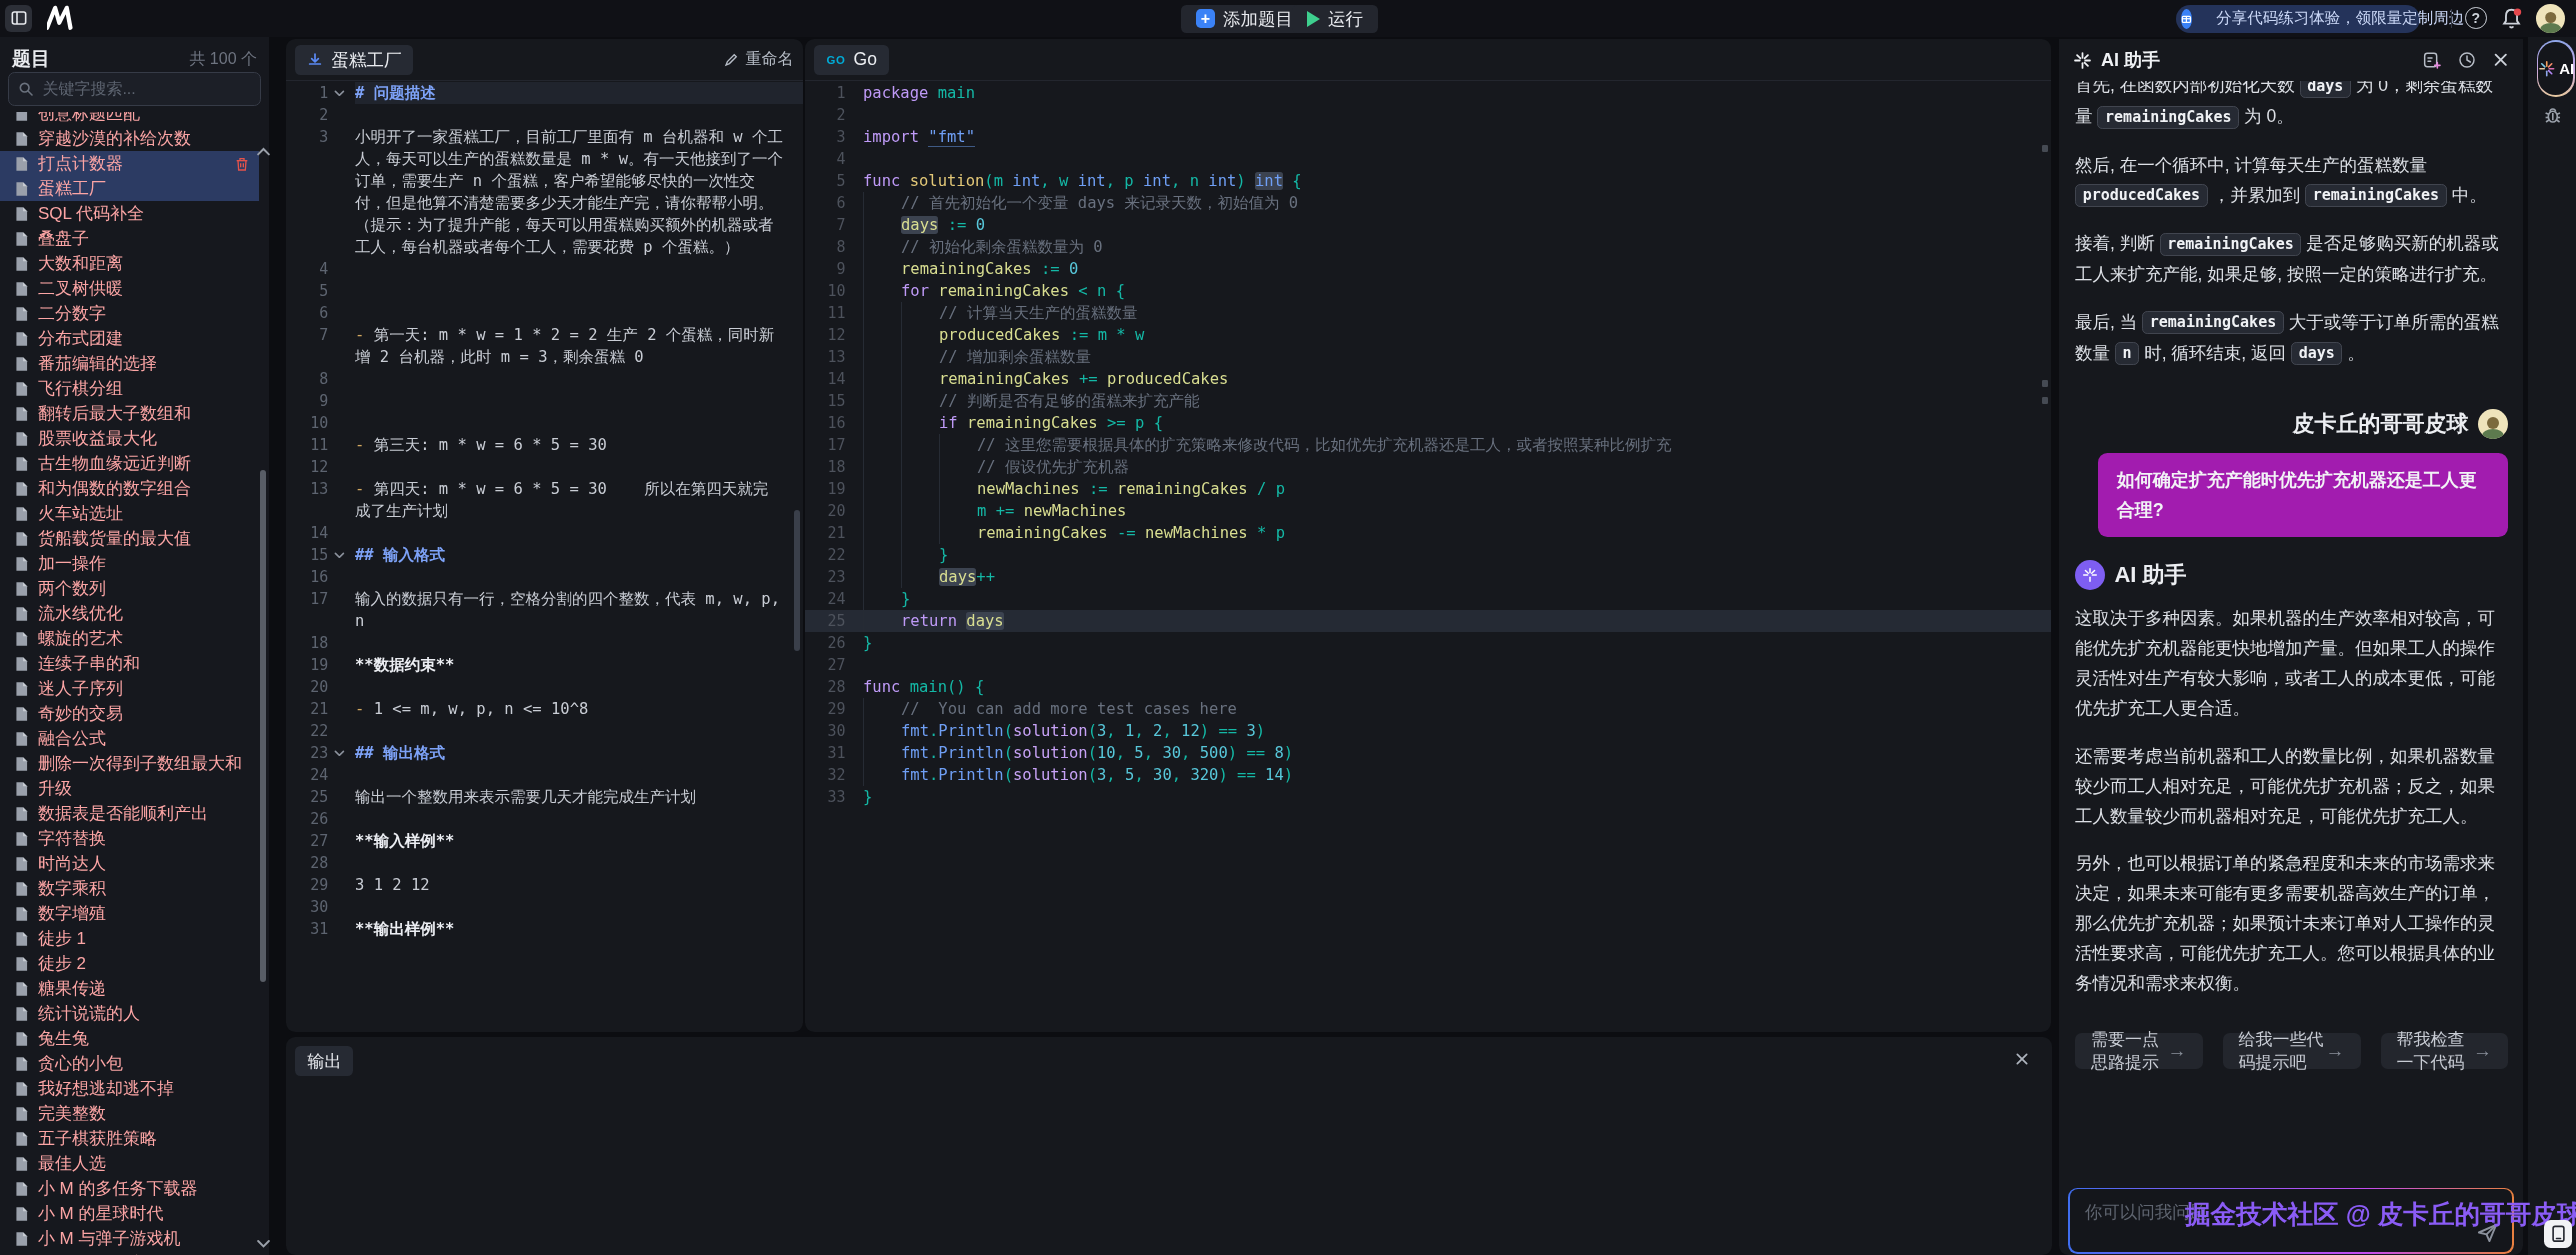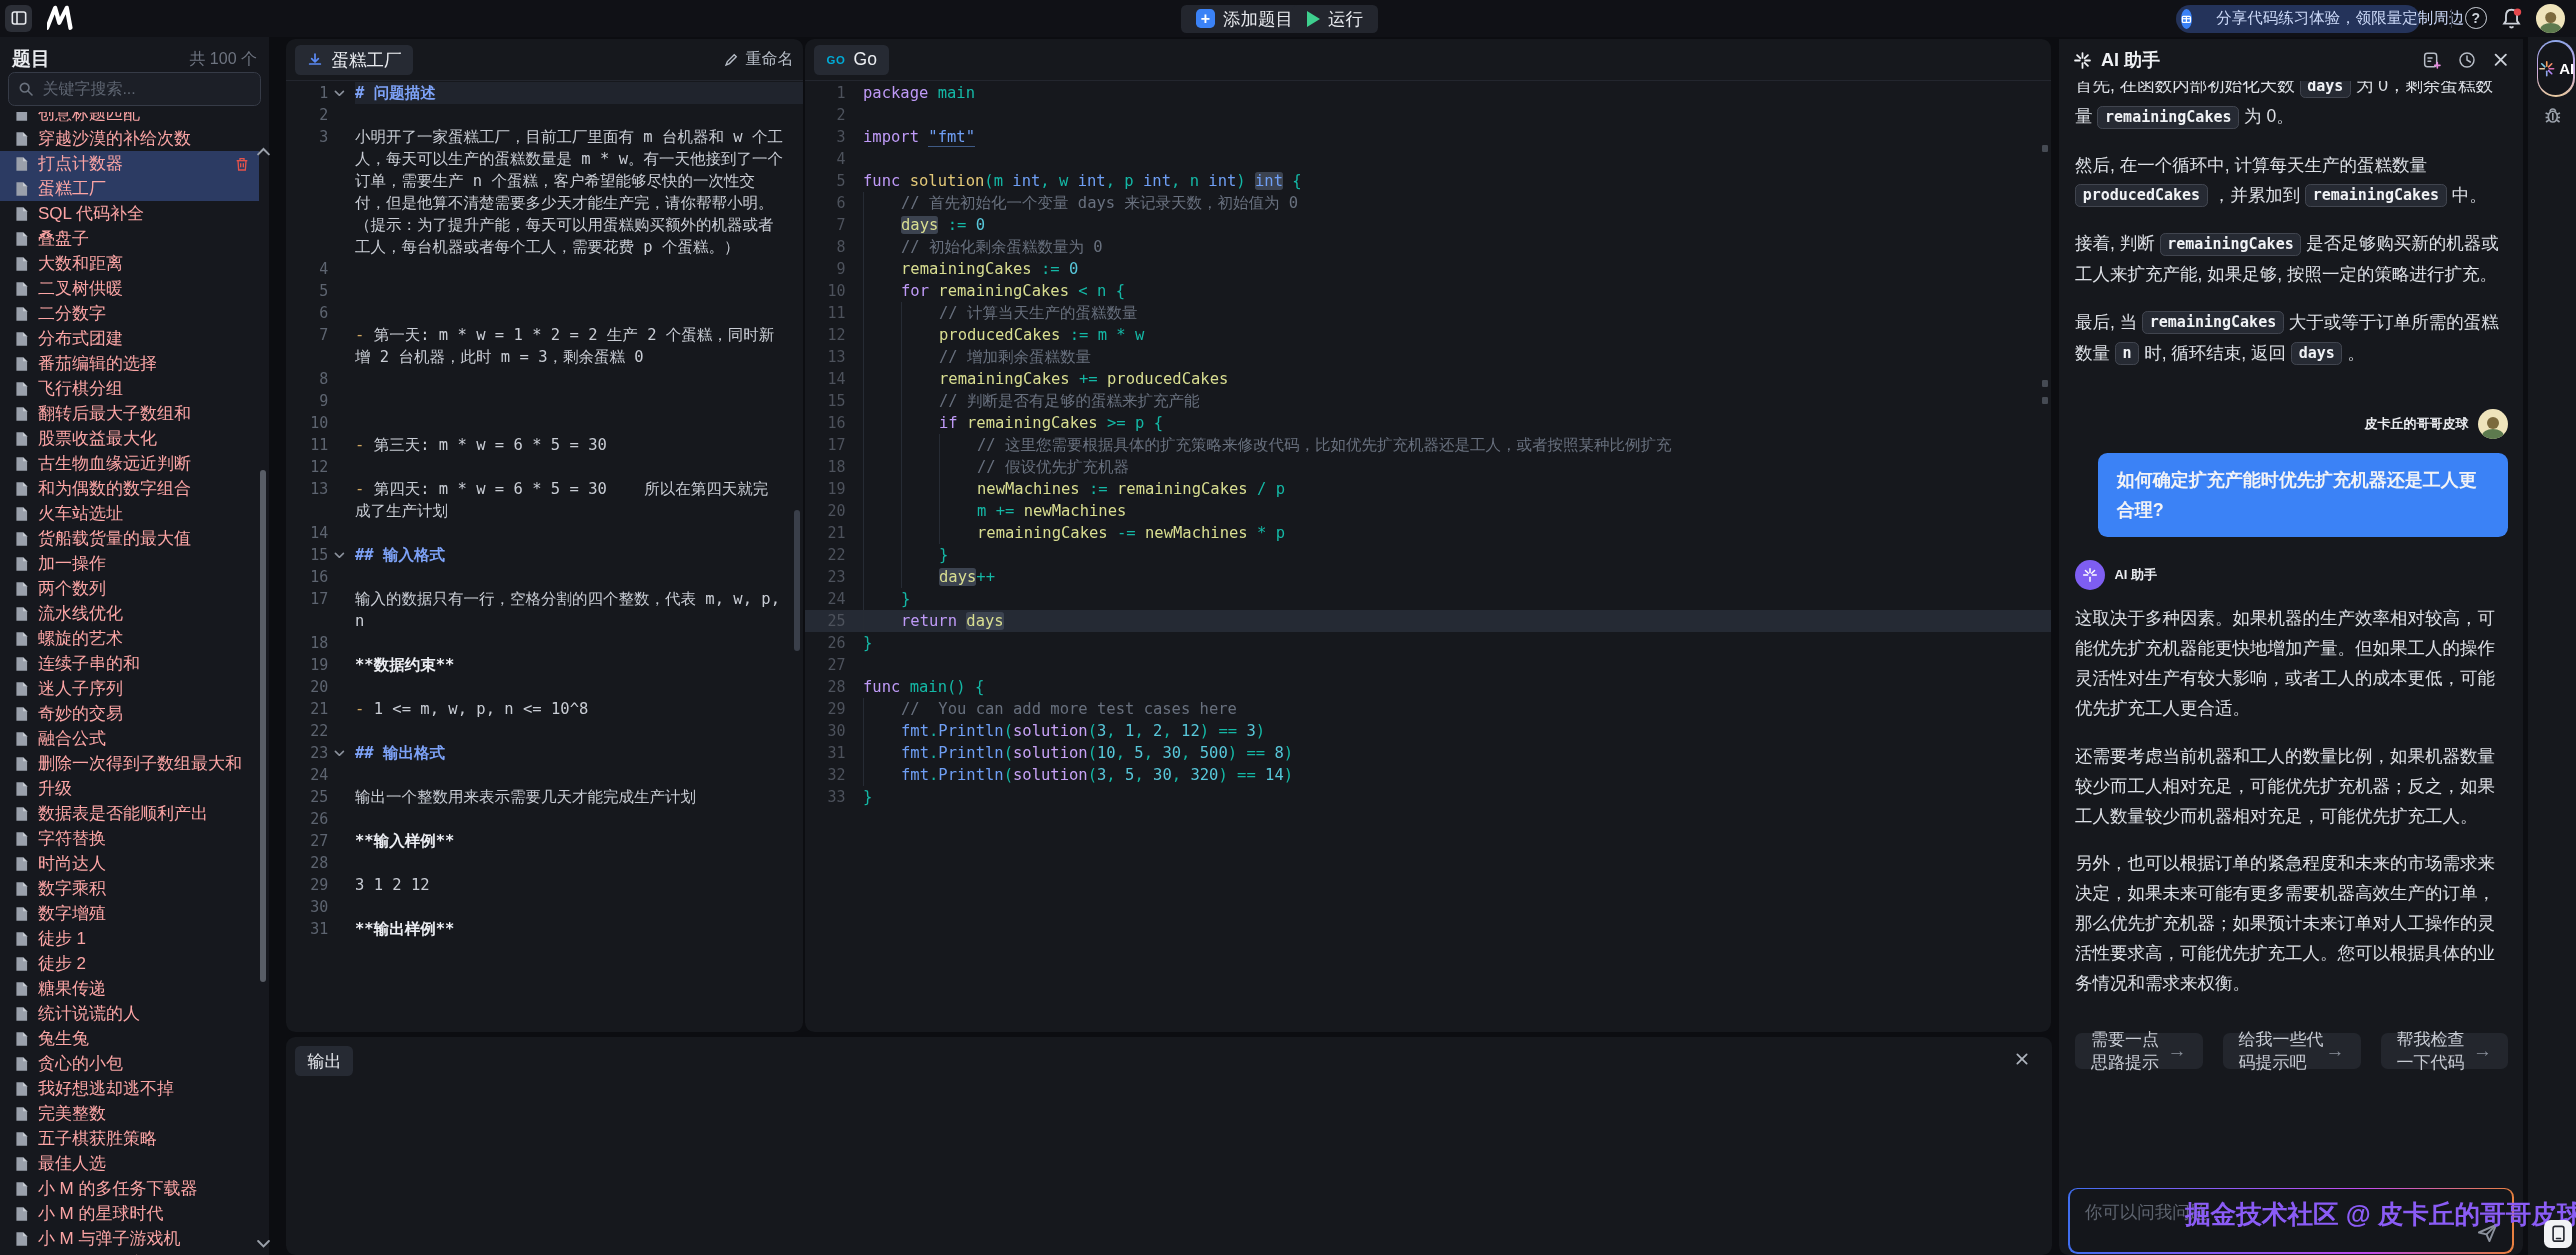--- a/index.html
+++ b/index.html
@@ -90,26 +90,26 @@
   
   .ai-head{position:absolute;left:0;right:0;top:0;height:42px;display:flex;align-items:center;gap:9.4px;
            padding:0 13.5px;box-sizing:border-box;background:#16181d;z-index:3;}
   .ai-title{font-size:18px;font-weight:bold;color:#eff1f4;}
   .ai-head .hicons{margin-left:auto;display:flex;align-items:center;gap:15px;}
   .chat{position:absolute;left:16px;right:15px;top:42px;height:952px;overflow:hidden;font-size:17.5px;line-height:30px;color:#dde0e6;}
   .chat-inner{margin-top:-10.8px;}
   .msghead{display:flex;align-items:center;gap:9.4px;margin:23px 0 13.5px;}
   .msghead.right{justify-content:flex-end;}
   .ai-av{width:30px;height:30px;border-radius:50%;background:#7e5ef2;display:flex;align-items:center;justify-content:center;flex:0 0 auto;}
-  .uname{font-size:13px;font-weight:bold;color:#eceef2;}
+  .uname{font-size:22px;font-weight:bold;color:#eceef2;}
   .chat p{margin:0 0 17.5px;}
   .codechip{font-family:"DejaVu Sans Mono",monospace;font-size:15px;background:#262a33;border:0.7px solid #41454f;
             border-radius:5.4px;padding:1.3px 6.7px;font-weight:bold;color:#f0f2f5;}
   .u-wrap{display:flex;flex-direction:column;align-items:flex-end;margin:6.7px 0 4px;}
-  .bubble{background:#3b82f6;border-radius:9.4px;padding:12px 19px;font-weight:bold;font-size:18px;color:#f2f3f6;max-width:86%;}
+  .bubble{background:#a21caf;border-radius:9.4px;padding:12px 19px;font-weight:bold;font-size:18px;color:#f2f3f6;max-width:86%;}
   .chips{position:absolute;left:16px;right:15px;top:994px;display:flex;flex-direction:row;gap:20px;}
   .chip{height:36px;border-radius:6.7px;background:#23262d;display:flex;align-items:center;justify-content:space-between;
         padding:0 16px;font-size:17px;color:#c8ccd4;}
   .chip .arr{color:#8b919c;font-size:19px;}
   .ai-input{position:absolute;left:9.4px;right:9.4px;top:1149px;height:63px;border-radius:9.4px;padding:1.3px;
             background:linear-gradient(90deg,#3f6ef0,#8b5cf6,#c44df0,#e8803f);}
   .ai-input .in-body{position:relative;width:100%;height:100%;border-radius:8px;background:#14161b;box-sizing:border-box;}
   .placeholder{position:absolute;left:15px;top:10.8px;font-size:17.5px;color:#5f6570;}
   .send{position:absolute;right:13.5px;bottom:8px;}
   .watermark{position:absolute;left:2185px;top:1197px;width:337px;text-align:right;font-size:25.6px;font-weight:bold;

